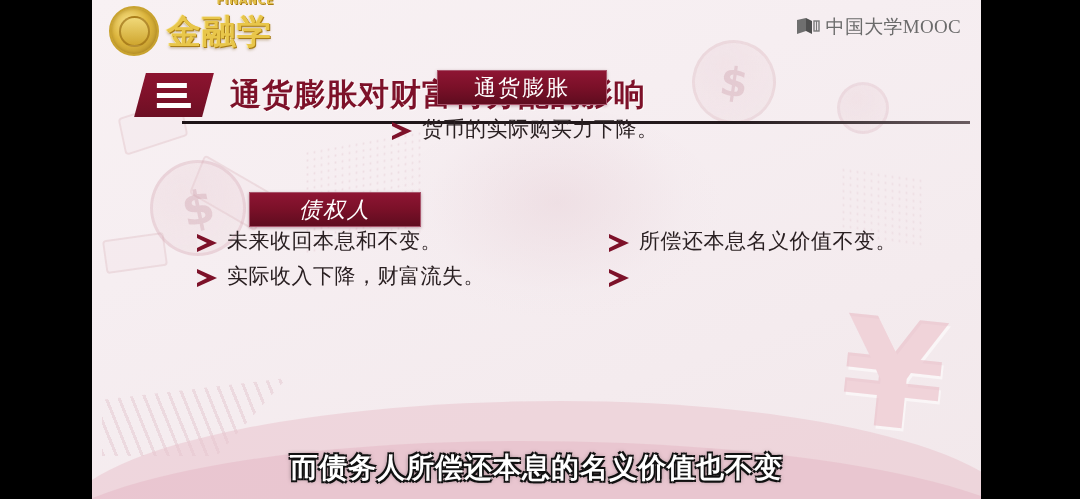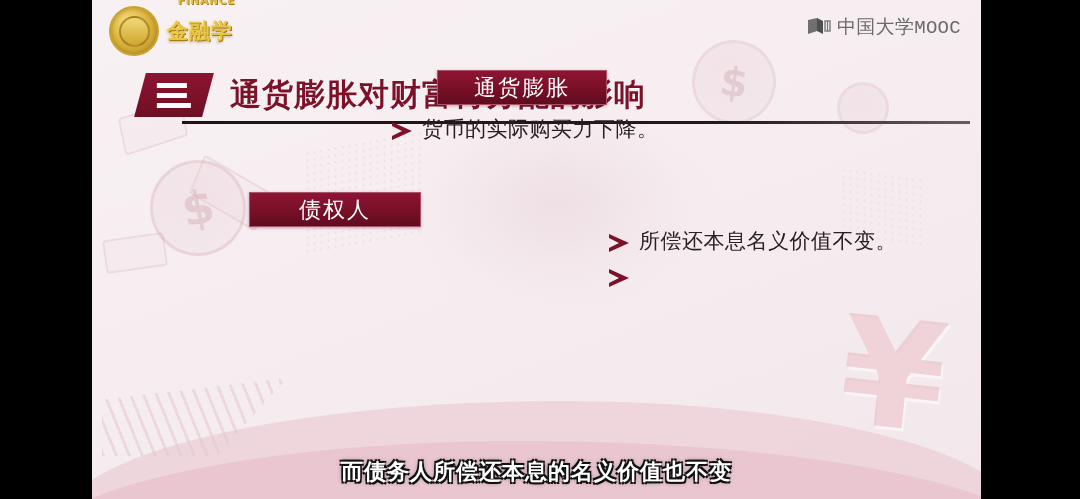--- a/index.html
+++ b/index.html
@@ -128,41 +128,41 @@
     display: flex; align-items: center; justify-content: center;
     box-shadow: inset 0 0 4px rgba(120,85,10,0.5);
   }
   .logo-seal .inner {
     width: 27px; height: 27px; border-radius: 50%;
     border: 2px solid rgba(150,105,15,0.65);
     background: linear-gradient(180deg,#f0d878,#cfa62f);
   }
   .logo-text {
     position: relative;
-    font-size: 21px; font-weight: 900; letter-spacing: 1px;
+    font-size: 34px; font-weight: 900; letter-spacing: 1px;
     color: #e8c64a;
     text-shadow: 1px 1px 0 #a87c15, -1px 0 0 #f7e79a, 0 2px 3px rgba(120,85,10,.45);
     font-family: "DejaVu Sans", "Liberation Sans", sans-serif;
     line-height: 1;
   }
   .logo-sub {
     position: absolute; right: -2px; top: -12px;
     font-size: 11px; font-weight: 700; letter-spacing: .5px;
     color: #e3c04a;
     text-shadow: 1px 1px 0 #a87c15;
   }
 
   #mooc {
     position: absolute; right: 20px; top: 14px;
     display: flex; align-items: center; gap: 6px;
     z-index: 10;
   }
   .mooc-text {
     font-size: 19px; color: #6b6b6b; letter-spacing: .3px;
-    font-family: Liberation Mono, monospace;
+    font-family: Liberation Serif, serif;
   }
 
   
   #title-row {
     position: absolute; left: 48px; top: 73px; width: 800px;
     z-index: 10;
   }
   .title-inner { display: flex; align-items: center; }
   .title-badge {
     width: 68px; height: 44px;
@@ -204,21 +204,21 @@
     color: #fff;
     font-size: 22px;
     letter-spacing: 2px;
     display: flex; align-items: center; justify-content: center;
     box-shadow: 0 1px 3px rgba(90,20,40,.35);
     z-index: 10;
     font-family: "DejaVu Sans", "Liberation Sans", sans-serif;
     text-align: right;
   }
   #box-inflation { left: 345px; top: 70px;  width: 168px; height: 33px; }
-  #box-creditor  { left: 157px; top: 192px; width: 170px; height: 33px; }
+  #box-creditor  { left: 157px; top: 192px; width: 170px; height: 33px; font-style: italic; }
   #box-debtor    { left: 580px; top: 192px; width: 168px; height: 33px; }
 
   .bullet-list { position: absolute; z-index: 10; }
   .bullet {
     display: flex; align-items: flex-start; gap: 10px;
     margin-bottom: 9px;
   }
   .arrow {
     flex: none;
     margin-top: 6px;
@@ -248,21 +248,21 @@
   #list-inflation { left: 300px; top: 116px; }
   #list-creditor  { left: 105px; top: 228px; }
   #list-debtor    { left: 517px; top: 228px; }
 
   
   #subtitle {
     position: absolute;
     left: 0; right: 0; bottom: 12px;
     text-align: center;
     z-index: 30;
-    font-size: 22px;
+    font-size: 28px;
     font-weight: 700;
     letter-spacing: 1px;
     color: #ffffff;
     text-shadow:
       -1.6px -1.6px 0 #111, 1.6px -1.6px 0 #111,
       -1.6px  1.6px 0 #111, 1.6px  1.6px 0 #111,
        0 0 5px rgba(0,0,0,.7);
     font-family: "DejaVu Sans", "Liberation Sans", sans-serif;
   }
 </style>
@@ -321,20 +321,30 @@
 
     <div class="label-box" id="box-inflation">通货膨胀</div>
     <div class="bullet-list" id="list-inflation">
       <div class="bullet">
         <span class="arrow"></span>
         <span class="bullet-text">货币的实际购买力下降。</span>
       </div>
     </div>
 
     <div class="label-box" id="box-creditor">债权人</div>
+    <div class="bullet-list" id="list-creditor">
+      <div class="bullet">
+        <span class="arrow"></span>
+        <span class="bullet-text">未来收回本息和不变。</span>
+      </div>
+      <div class="bullet">
+        <span class="arrow"></span>
+        <span class="bullet-text">实际收入下降，财富流失。</span>
+      </div>
+    </div>
 
     <div class="bullet-list" id="list-debtor">
       <div class="bullet">
         <span class="arrow"></span>
         <span class="bullet-text">所偿还本息名义价值不变。</span>
       </div>
       <div class="bullet">
         <span class="arrow"></span>
       </div>
     </div>

